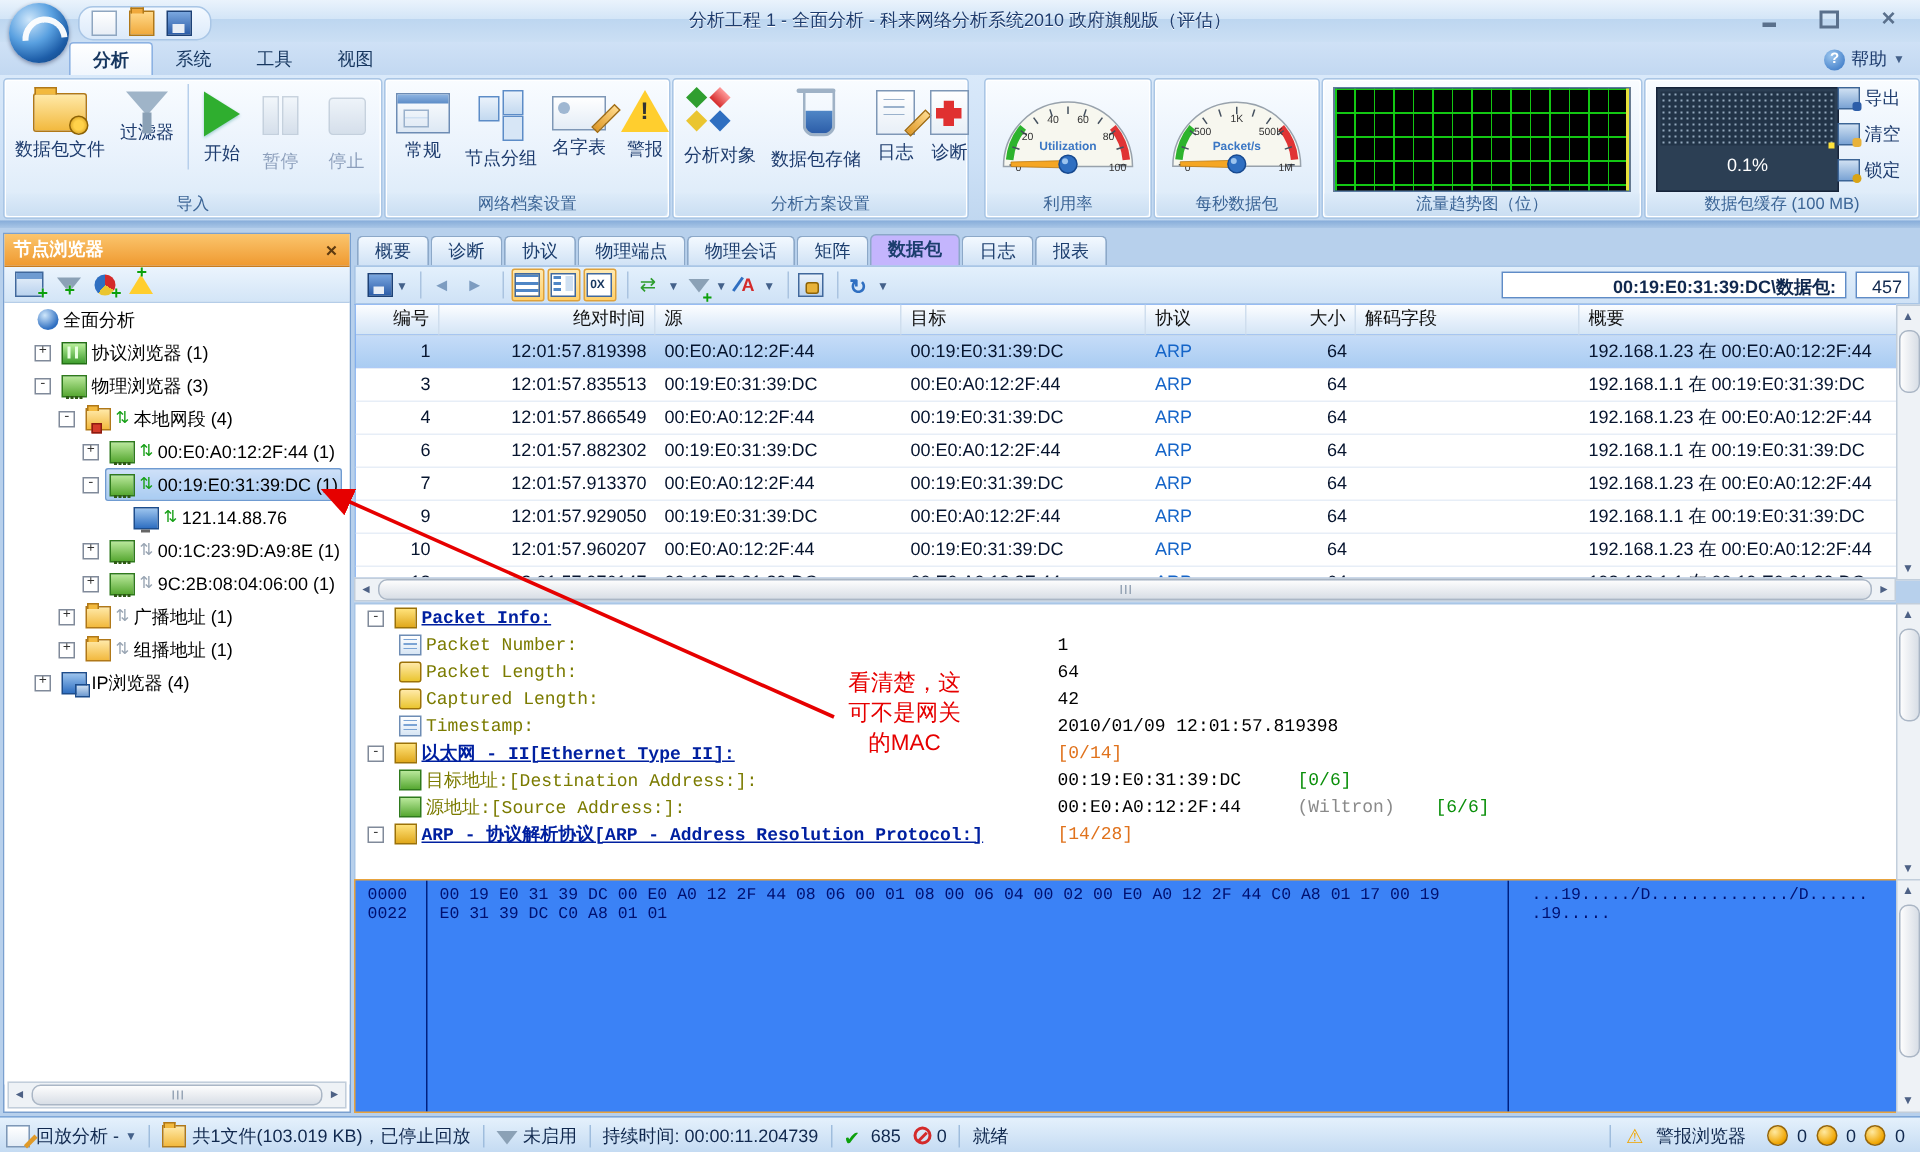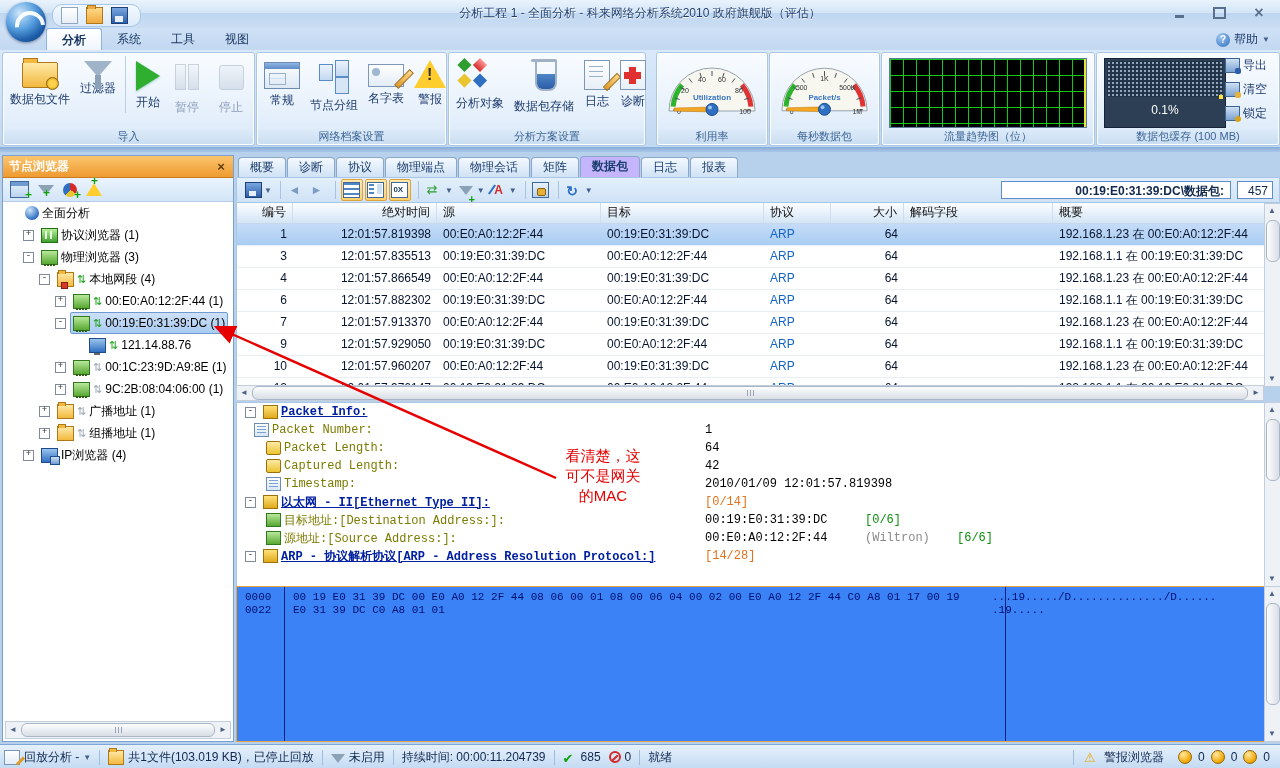--- a/index.html
+++ b/index.html
@@ -221,21 +221,21 @@
   .dic-info::before{content:"";position:absolute;left:2px;top:2px;right:2px;height:7px;background:repeating-linear-gradient(#7aa3d4 0 1px,transparent 1px 3px);}
   .dic-field{background:linear-gradient(#ffe9a8,#eac530);border:1px solid #9c7208;border-radius:2px;}
   .dic-mac{background:linear-gradient(#b9e89b,#57a832);border:1px solid #2f7a1d;}
   
   .hexpanel{position:absolute;left:236px;top:586px;width:1027px;height:154px;background:#3b82f6;border:1px solid #e8a33d;
     font-family:"Liberation Mono",monospace;font-size:11px;color:#001070;overflow:hidden;}
   .hvline{position:absolute;top:0;bottom:0;width:1px;background:#002080;}
   .hexrow{position:relative;height:13px;line-height:13px;white-space:pre;}
   .hoff{position:absolute;left:8px;}
   .hbytes{position:absolute;left:56px;}
-  .hascii{position:absolute;left:755px;}
+  .hascii{position:absolute;left:784px;}
   
   .statusbar{position:absolute;left:0;top:744px;width:1280px;height:24px;
     background:linear-gradient(#e5f1fc,#c3daf2);border-top:1px solid #7ea7d8;display:flex;align-items:center;font-size:12px;color:#10284e;}
   .sitem{display:flex;align-items:center;gap:4px;padding:0 4px;white-space:nowrap;}
   .ssep{width:1px;height:15px;background:#9fbddd;margin:0 4px;}
   .si{width:14px;height:13px;position:relative;flex:none;}
   .si-replay{background:linear-gradient(#fff,#e3ecf6);border:1px solid #7e97b6;}
   .si-replay::after{content:"";position:absolute;right:-3px;bottom:-2px;width:3px;height:10px;background:#e09a28;transform:rotate(45deg);}
   .si-file{background:linear-gradient(#ffe9a8,#f2b93e);border:1px solid #b07818;}
   .si-file::before{content:"";position:absolute;left:0;top:-3px;width:6px;height:3px;background:#f2b93e;border:1px solid #b07818;border-bottom:none;}
@@ -721,21 +721,21 @@
     <span class="sbbtn sbrt"></span>
   </div>
 
   <div class="dpanel" id="dpanel">
       <div class="drow" style="padding-left: 8px;">
         <span class="exp">-</span>
         <span class="dic dic-section"></span>
         <span class="dhdr">Packet Info:</span>
         <span class="dvalwrap"></span>
       </div>
-      <div class="drow" style="padding-left: 14px;">
+      <div class="drow" style="padding-left: 26px;">
         <span class="dic dic-info"></span>
         <span class="dlab">Packet Number:</span>
         <span class="dvalwrap"><span class="dval">1</span></span>
       </div>
       <div class="drow" style="padding-left: 26px;">
         <span class="dic dic-field"></span>
         <span class="dlab">Packet Length:</span>
         <span class="dvalwrap"><span class="dval">64</span></span>
       </div>
       <div class="drow" style="padding-left: 26px;">

